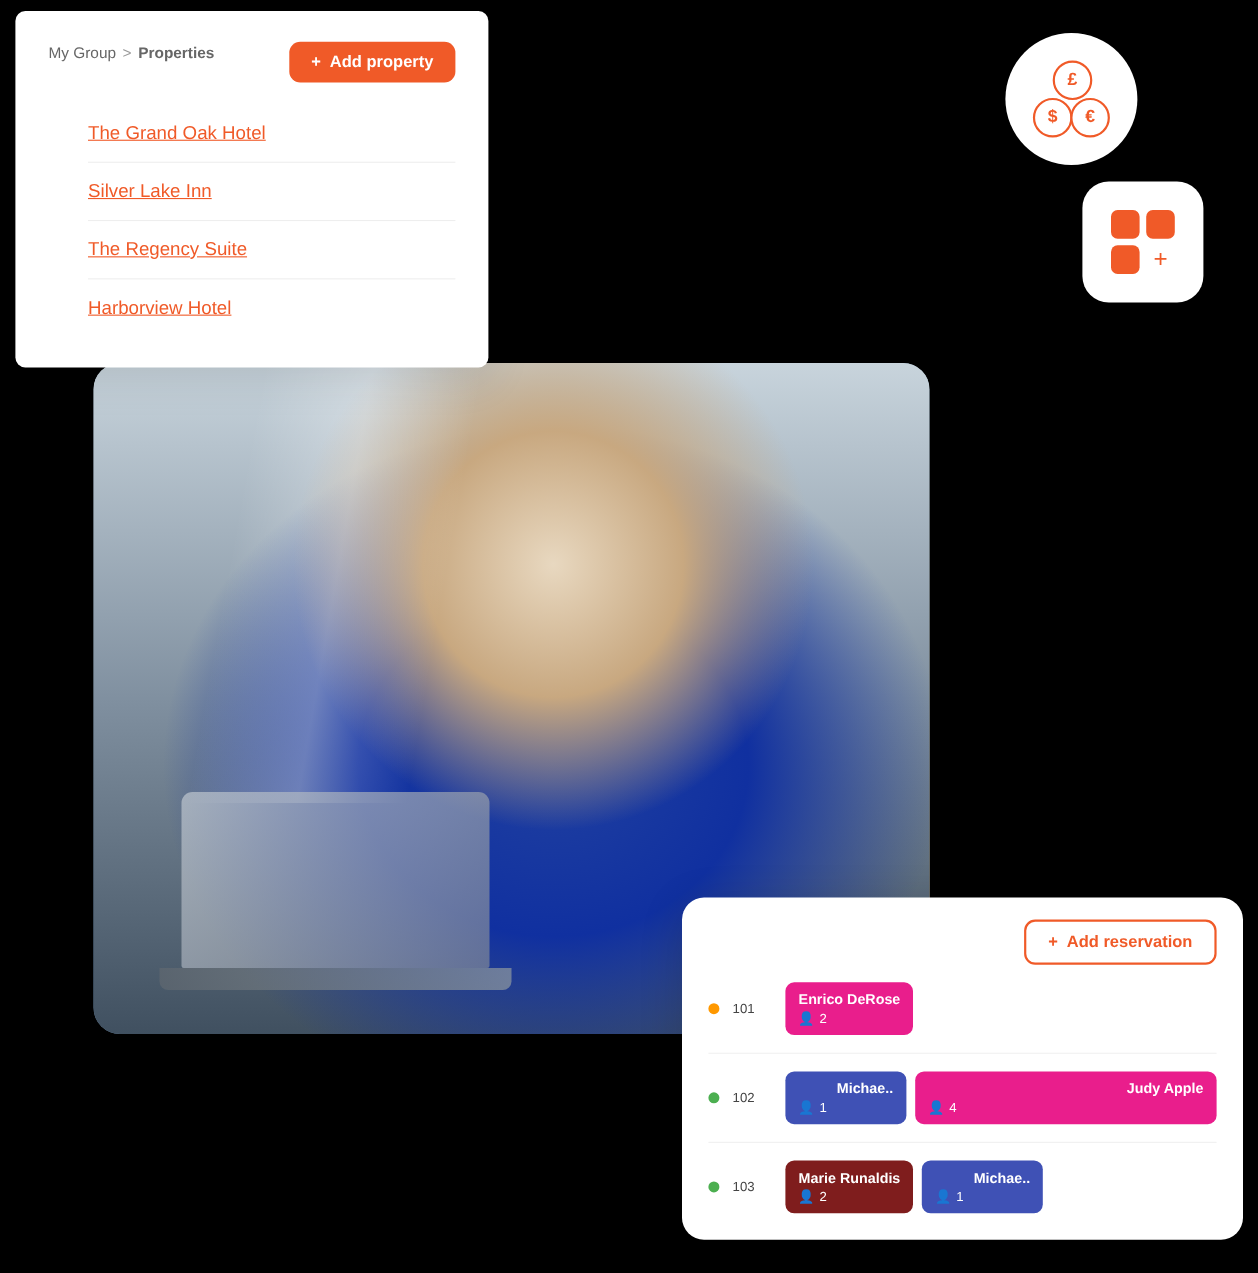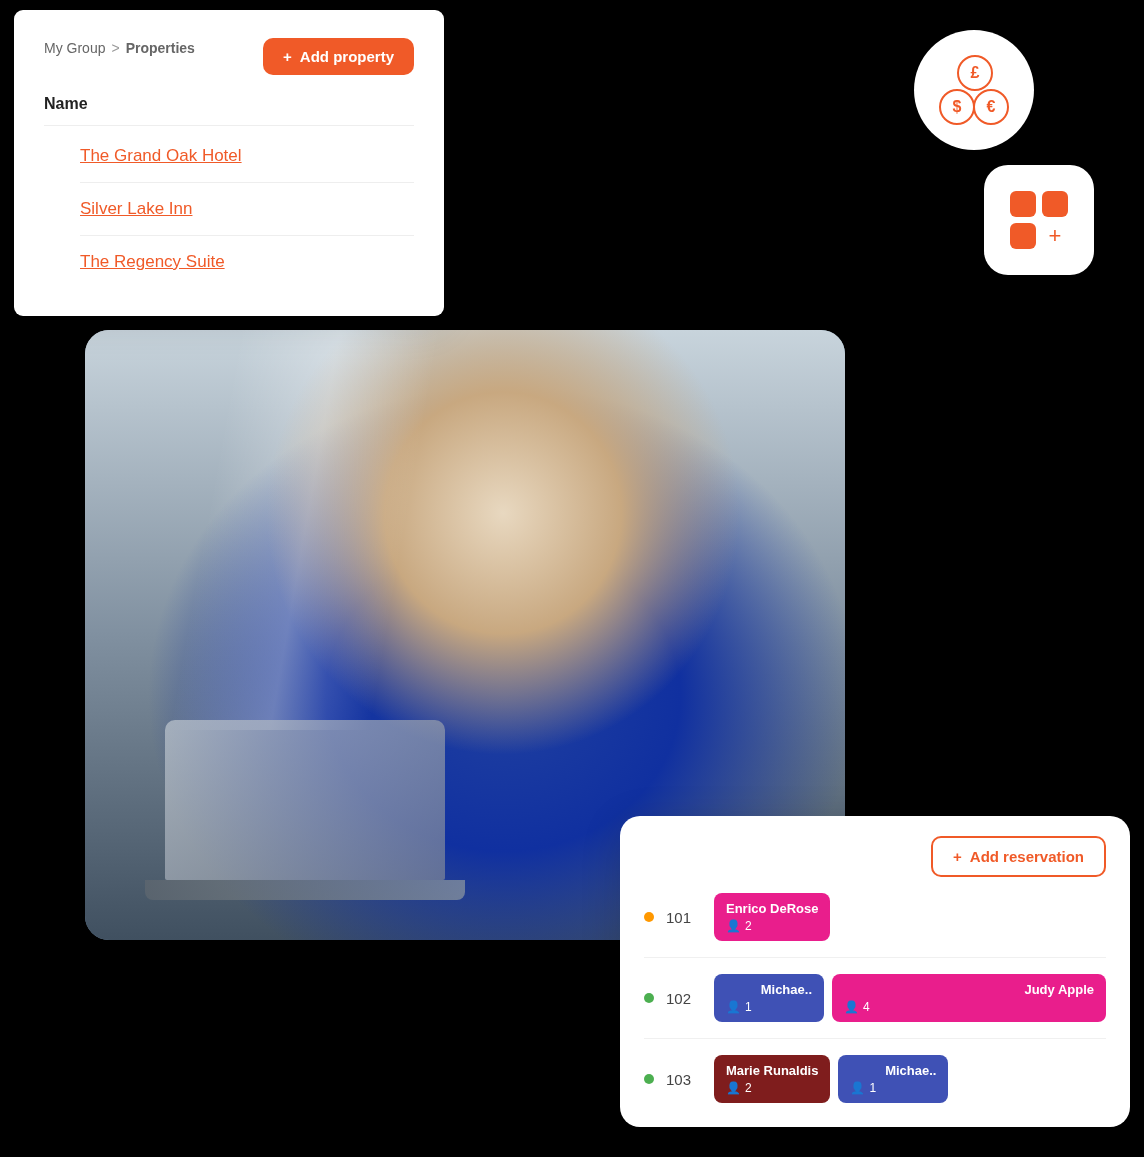--- a/index.html
+++ b/index.html
@@ -269,21 +269,21 @@
       height: 10px;
       border-radius: 50%;
       flex-shrink: 0;
     }
 
     .room-dot.green { background: #4caf50; }
     .room-dot.orange { background: #ff9800; }
 
     .room-number {
       color: #444;
-      font-size: 15px;
+      font-size: 12px;
       font-weight: 500;
       width: 36px;
       flex-shrink: 0;
     }
 
     .room-slots {
       display: flex;
       gap: 8px;
       flex: 1;
     }
@@ -332,30 +332,32 @@
     <div class="breadcrumb">
       <span class="breadcrumb-group">My Group</span>
       <span class="breadcrumb-sep">&gt;</span>
       <span class="breadcrumb-current">Properties</span>
     </div>
     <button class="add-property-btn">
       <span>+</span>
       <span>Add property</span>
     </button>
   </div>
-  <span class="col-name-label">Name</span>
   <ul class="property-list">
     <li class="property-item">
       <a class="property-link">The Grand Oak Hotel</a>
     </li>
     <li class="property-item">
       <a class="property-link">Silver Lake Inn</a>
     </li>
     <li class="property-item">
       <a class="property-link">The Regency Suite</a>
+    </li>
+    <li class="property-item">
+      <a class="property-link">Harborview Hotel</a>
     </li>
   </ul>
 </div>
 
 <div class="main-photo">
   <div class="person-bg"></div>
   <div class="window-light"></div>
 
   <div style="position:absolute;bottom:60px;left:80px;width:280px;height:160px;background:linear-gradient(135deg,#c0c8d0,#808898);border-radius:10px 10px 2px 2px;opacity:0.7;"></div>
   <div style="position:absolute;bottom:40px;left:60px;width:320px;height:20px;background:linear-gradient(90deg,#606870,#909aa0);border-radius:0 0 8px 8px;opacity:0.7;"></div>

